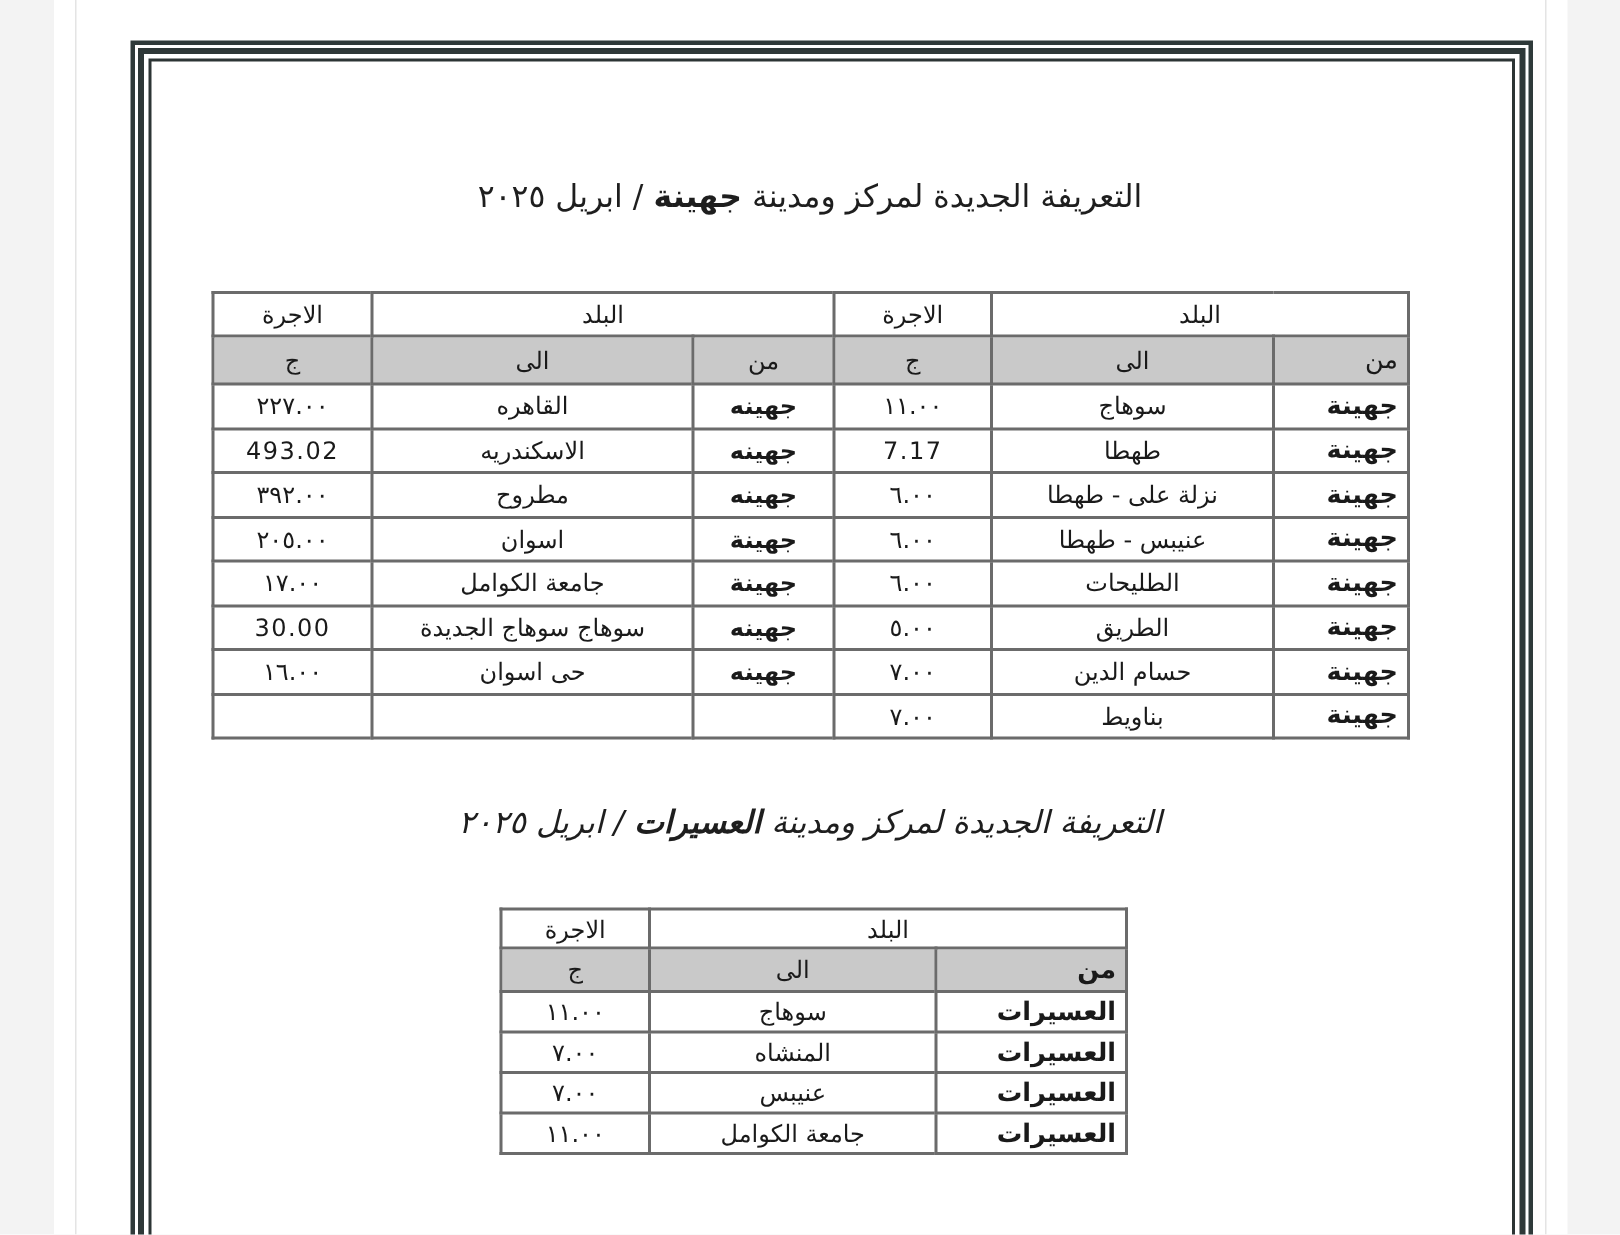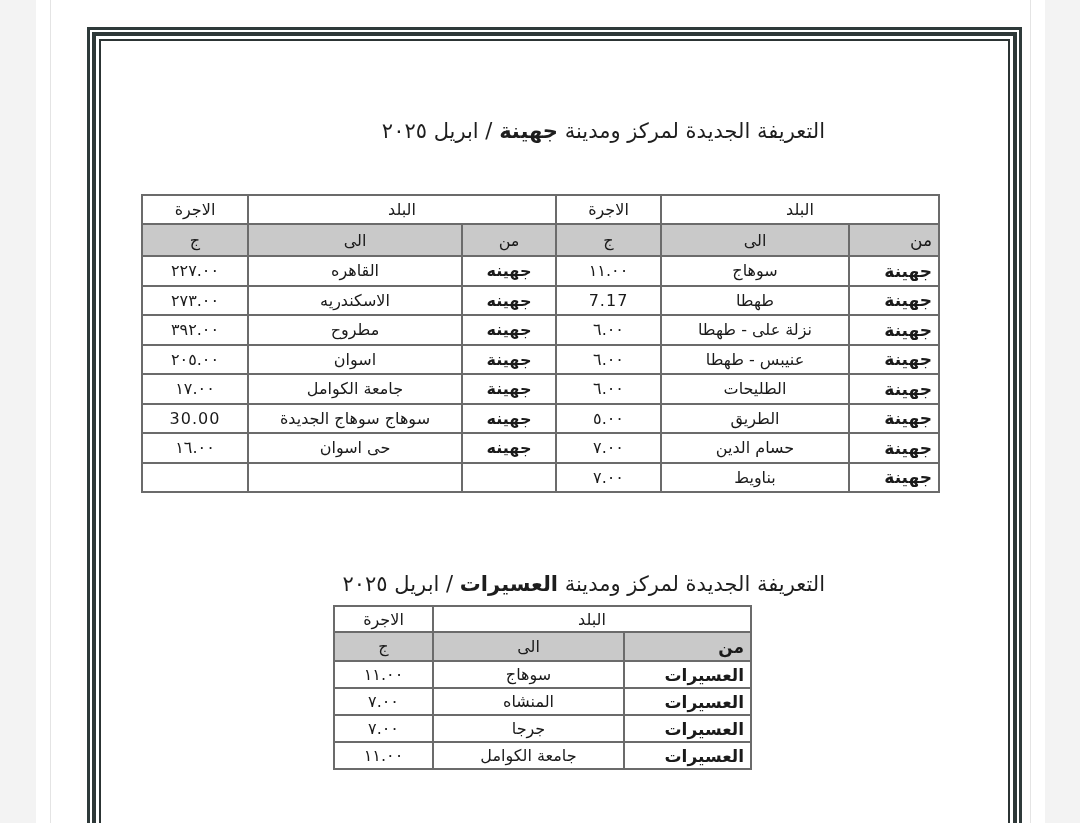--- a/index.html
+++ b/index.html
@@ -27,27 +27,27 @@
       position: absolute; left: 92px; top: 32px; width: 925px; height: 900px;
       box-sizing: border-box;
       border: 4px solid #2e3838;
     }
     .frame-inner {
       position: absolute; left: 99px; top: 39px; width: 911px; height: 900px;
       box-sizing: border-box;
       border: 2px solid #2c3434;
     }
     .title {
-      position: absolute; direction: rtl; text-align: right;
+      position: absolute; direction: rtl; text-align: center;
       font-family: "DejaVu Sans", sans-serif;
       font-size: 21px; color: #1e1e1e; white-space: nowrap;
     }
     .title b { font-weight: bold; }
     .title1 { left: 255px; top: 119px; width: 570px; }
-    .title2 { left: 255px; top: 572px; width: 570px; }
+    .title2 { left: 255px; top: 536px; width: 570px; font-style: italic; }
 
     table.tariff {
       position: absolute; border-collapse: collapse; direction: rtl;
       table-layout: fixed;
       font-family: "DejaVu Sans", sans-serif;
       color: #1a1a1a;
     }
     table.tariff td {
       border: 2px solid #6b6b6b;
       text-align: center; padding: 0; font-size: 16px;
@@ -113,21 +113,21 @@
     <td style="font-weight:bold">جهينه</td>
     <td>القاهره</td>
     <td class="fare">٢٢٧.٠٠</td>
   </tr>
   <tr class="row">
     <td class="from">جهينة</td>
     <td>طهطا</td>
     <td class="fare">7.17</td>
     <td style="font-weight:bold">جهينه</td>
     <td>الاسكندريه</td>
-    <td class="fare">٢٧٣.٠٠</td>
+    <td class="fare">493.02</td>
   </tr>
   <tr class="row">
     <td class="from">جهينة</td>
     <td>نزلة على - طهطا</td>
     <td class="fare">٦.٠٠</td>
     <td style="font-weight:bold">جهينه</td>
     <td>مطروح</td>
     <td class="fare">٣٩٢.٠٠</td>
   </tr>
   <tr class="row">
@@ -200,21 +200,21 @@
     <td>سوهاج</td>
     <td class="fare">١١.٠٠</td>
   </tr>
   <tr class="row">
     <td class="from">العسيرات</td>
     <td>المنشاه</td>
     <td class="fare">٧.٠٠</td>
   </tr>
   <tr class="row">
     <td class="from">العسيرات</td>
-    <td>جرجا</td>
+    <td>عنيبس</td>
     <td class="fare">٧.٠٠</td>
   </tr>
   <tr class="row">
     <td class="from">العسيرات</td>
     <td>جامعة الكوامل</td>
     <td class="fare">١١.٠٠</td>
   </tr>
 </tbody>
   </table>
 

